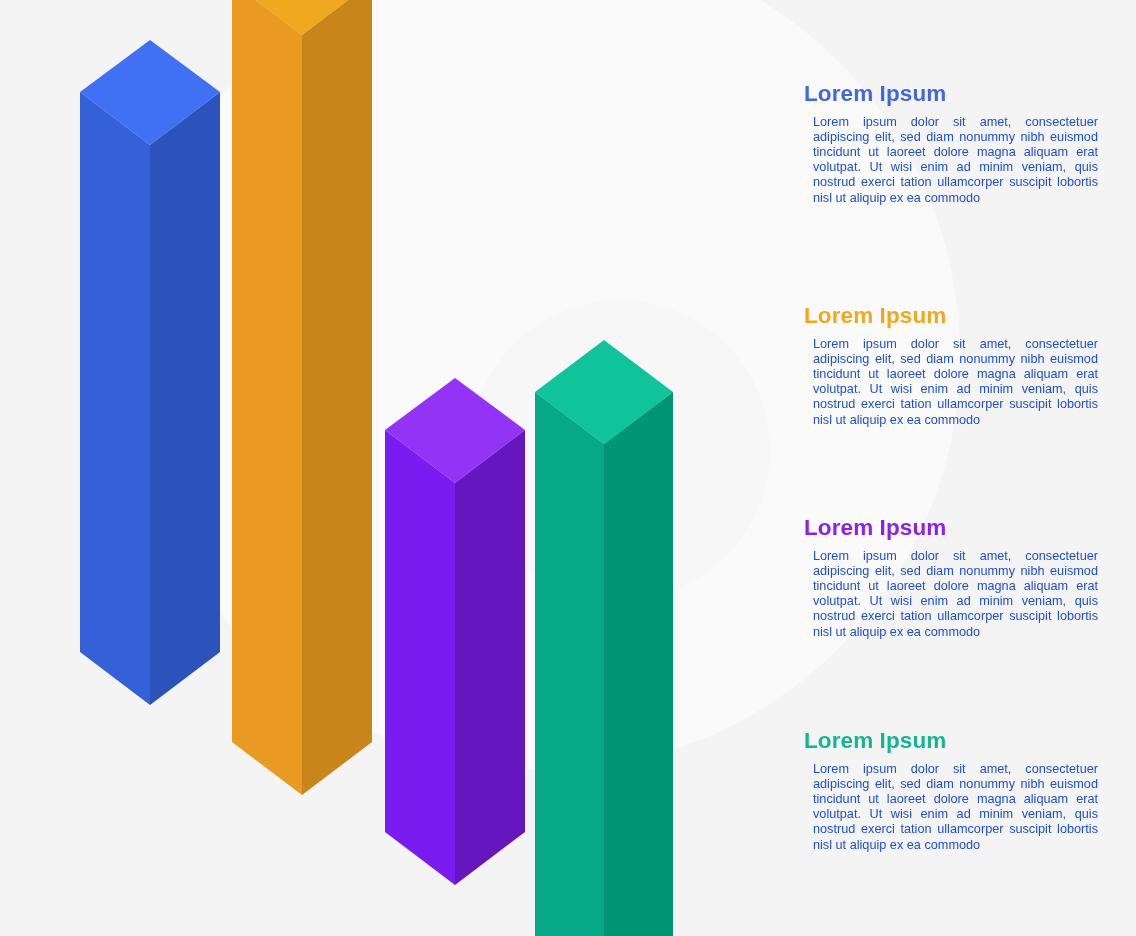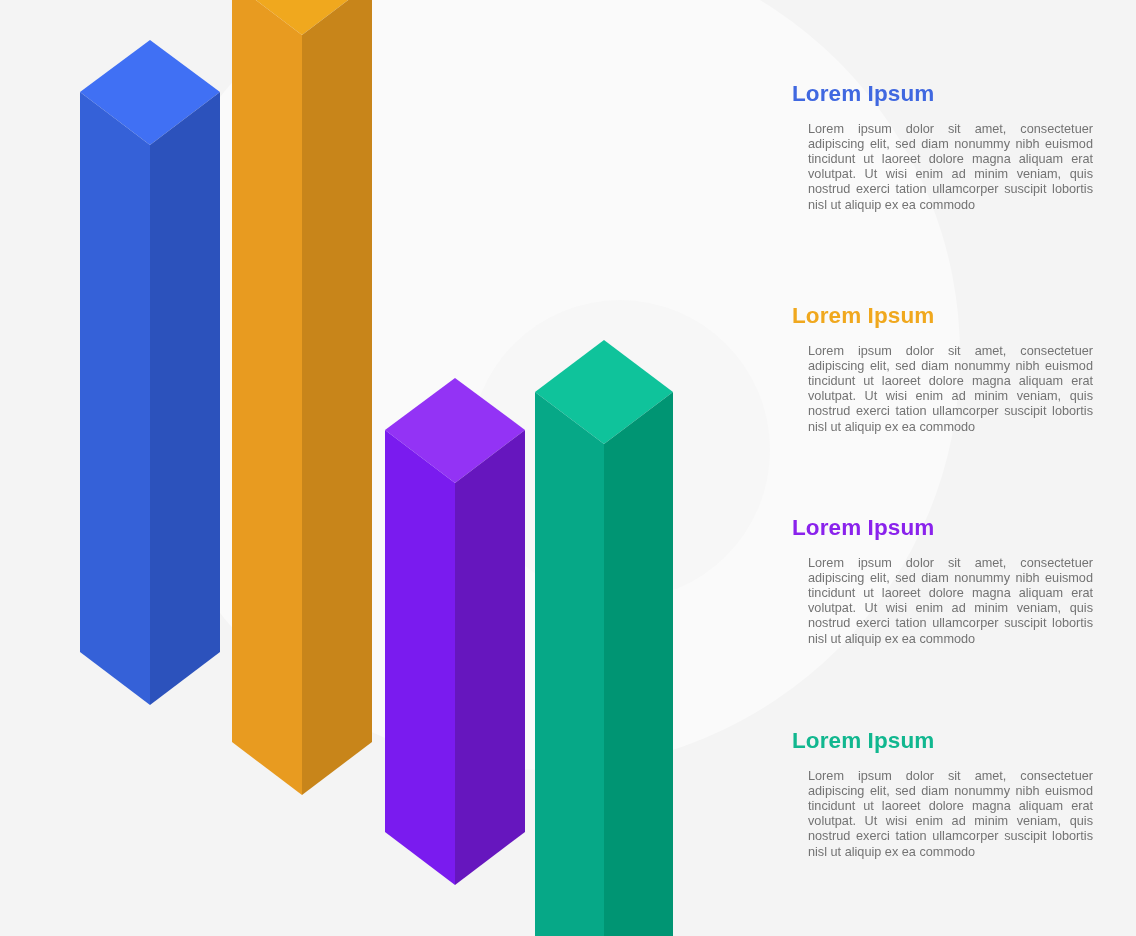--- a/index.html
+++ b/index.html
@@ -58,21 +58,21 @@
   
   #text-column {
     position: absolute;
     left: 763px;
     top: 0;
     width: 320px;
     height: 936px;
   }
   .info-block {
     position: absolute;
-    left: 4px;
+    left: 16px;
     width: 320px;
     display: flex;
     align-items: center;
   }
   .accent-bar {
     width: 6px;
     flex: 0 0 6px;
     border-radius: 1px;
   }
   .block-body {
@@ -83,22 +83,22 @@
     font-size: 22.5px;
     font-weight: bold;
     line-height: 1.08;
     margin: 0 0 9px 0;
     letter-spacing: 0.1px;
     white-space: nowrap;
   }
   .block-text {
     font-size: 12.7px;
     line-height: 15.05px;
-    color: #737373;
-    margin: 16px;
+    color: #1d4ed8;
+    margin: 9px;
     text-align: justify;
     text-justify: inter-word;
     hyphens: manual;
     width: 285px;
   }
 </style>
 </head>
 <body>
 
 <div id="stage" style="background: rgb(244, 244, 244);">

